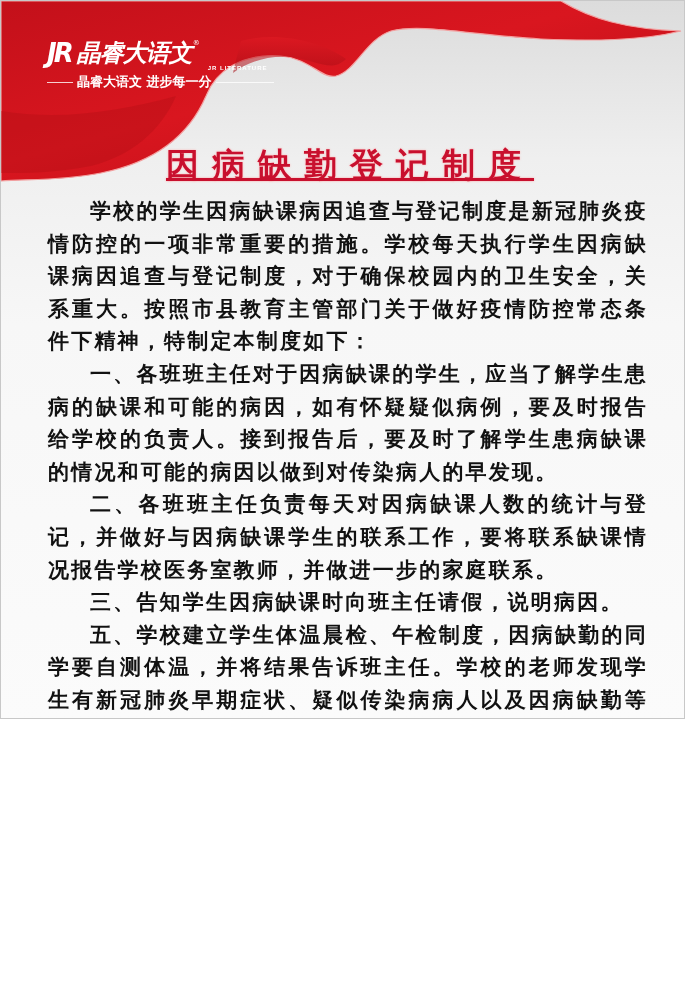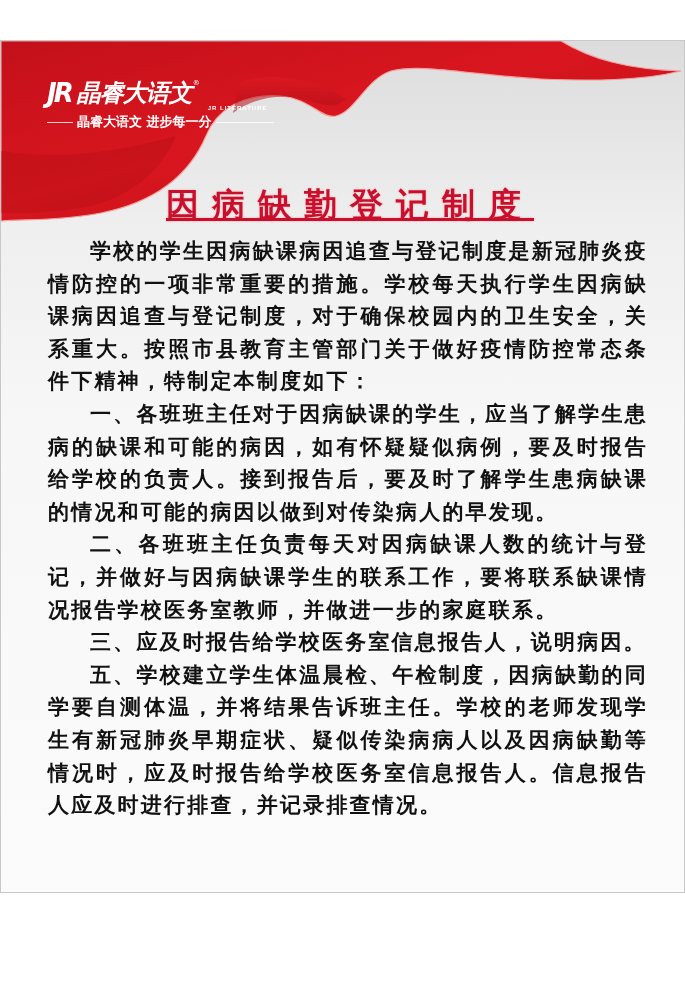--- a/index.html
+++ b/index.html
@@ -2,25 +2,24 @@
 <html><head>
 <meta charset="utf-8">
 <style>
   html, body { margin: 0; padding: 0; }
   body {
     width: 685px; height: 993px; overflow: hidden; position: relative;
     background: #ffffff;
     font-family: "DejaVu Sans", sans-serif;
   }
   .poster {
-    position: absolute; left: 0; top: 0; width: 685px; height: 853px;
+    position: absolute; left: 0; top: 0; width: 685px; height: 719px;
     background: linear-gradient(180deg, #dcdcdc 0%, #efefef 22%, #f7f7f7 45%, #fbfbfb 100%);
     border: 1px solid #c8c8c8; box-sizing: border-box;
     overflow: hidden;
-    margin-top: 40px;
   }
   .wave { position: absolute; left: 0; top: 0; width: 685px; height: 260px; }
   .logo {
     position: absolute; left: 46px; top: 38px; color: #fff;
   }
   .logo-row { display: flex; align-items: flex-end; }
   .logo-mark {
     font-family: "DejaVu Sans", sans-serif; font-weight: bold; font-style: italic;
     font-size: 26px; letter-spacing: -3px; line-height: 28px; margin-right: 6px;
   }
@@ -107,21 +106,21 @@
       <span class="line r"></span>
     </div>
   </div>
 
   <div class="title">因病缺勤登记制度</div>
 
   <div class="body">
     <p>学校的学生因病缺课病因追查与登记制度是新冠肺炎疫情防控的一项非常重要的措施。学校每天执行学生因病缺课病因追查与登记制度，对于确保校园内的卫生安全，关系重大。按照市县教育主管部门关于做好疫情防控常态条件下精神，特制定本制度如下：</p>
     <p>一、各班班主任对于因病缺课的学生，应当了解学生患病的缺课和可能的病因，如有怀疑疑似病例，要及时报告给学校的负责人。接到报告后，要及时了解学生患病缺课的情况和可能的病因以做到对传染病人的早发现。</p>
     <p>二、各班班主任负责每天对因病缺课人数的统计与登记，并做好与因病缺课学生的联系工作，要将联系缺课情况报告学校医务室教师，并做进一步的家庭联系。</p>
-    <p>三、应及时报告给学校医务室信息报告人，说明病因。</p>
+    <p>三、告知学生因病缺课时向班主任请假，说明病因。</p>
     <p>五、学校建立学生体温晨检、午检制度，因病缺勤的同学要自测体温，并将结果告诉班主任。学校的老师发现学生有新冠肺炎早期症状、疑似传染病病人以及因病缺勤等情况时，应及时报告给学校医务室信息报告人。信息报告人应及时进行排查，并记录排查情况。</p>
   </div>
 
   <div class="watermark-left">
     <span>昵享网</span><span class="url">www.nipic.cn</span>
   </div>
 
   <div class="signature">宝清县晶睿大语文</div>
 
   <div class="id-bar">ID:26987383 NO:20210308084547681000</div>

